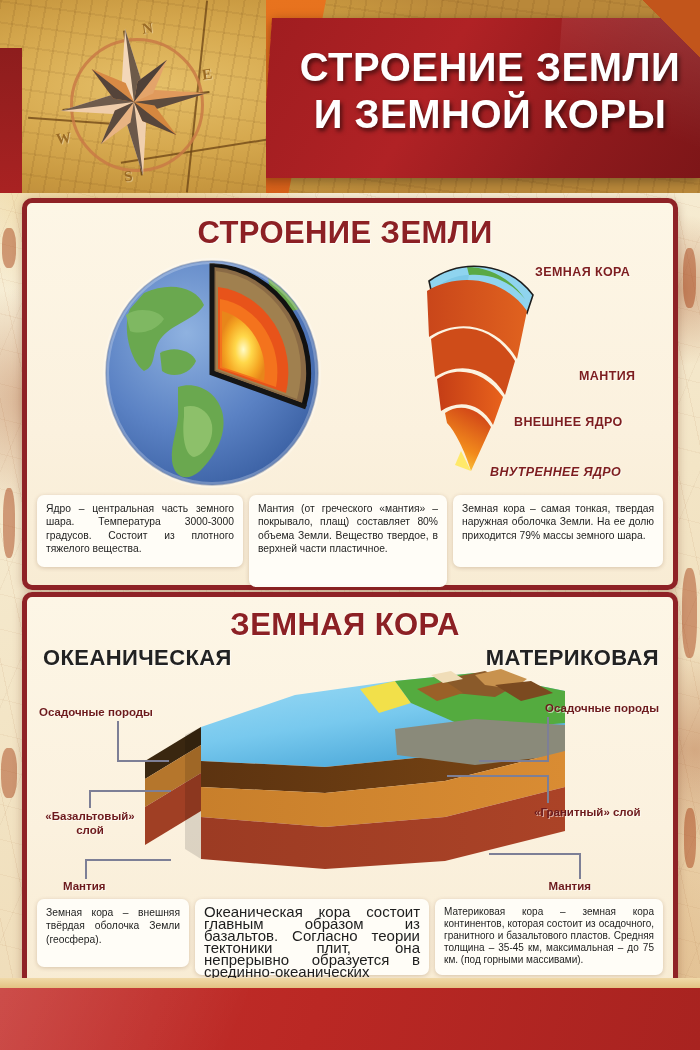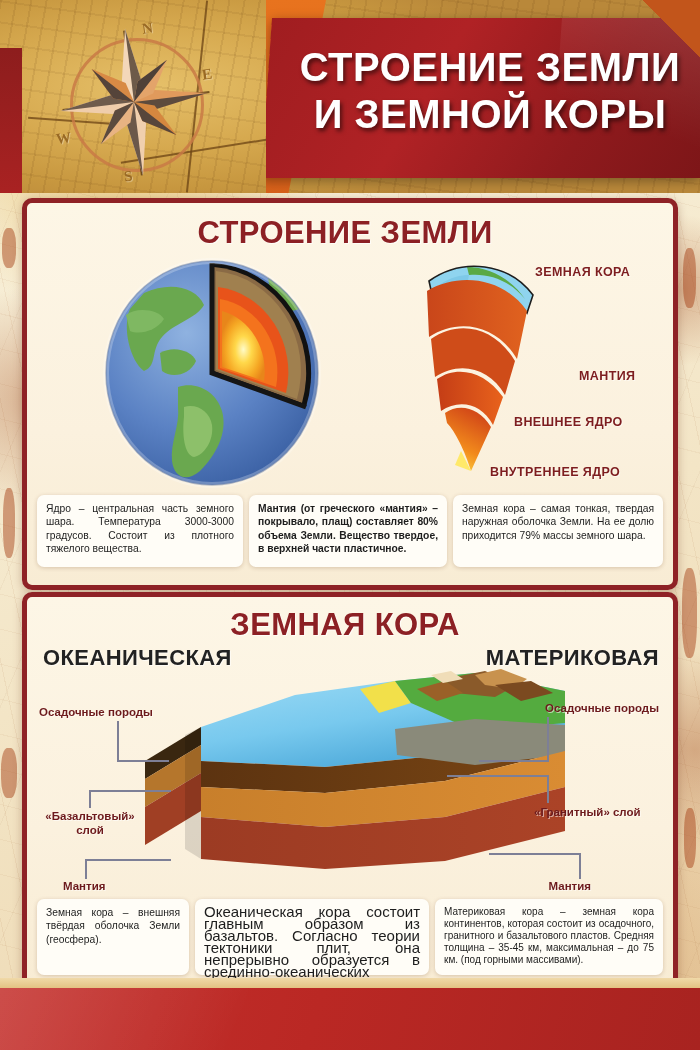--- a/index.html
+++ b/index.html
@@ -303,26 +303,26 @@
         <path d="M12 124 C32 110 60 116 78 142 L68 170 C56 148 34 144 16 156 Z" fill="url(#ocore)"></path>
 
         <path d="M20 158 C34 148 54 152 66 172 L46 216 C40 196 30 176 22 168 Z" fill="url(#icore)"></path>
         <path d="M36 196 L46 216 L30 210 Z" fill="#ffe96a"></path>
       </svg>
     </div>
 
     <span class="wlabel" style="left:508px;top:62px;">ЗЕМНАЯ КОРА</span>
     <span class="wlabel" style="left:552px;top:166px;">МАНТИЯ</span>
     <span class="wlabel" style="left:487px;top:212px;">ВНЕШНЕЕ ЯДРО</span>
-    <span class="wlabel" style="left:463px;top:262px;">ВНУТРЕННЕЕ ЯДРО</span>
+    <span class="wlabel" style="left:463px;top:262px;font-style:italic;">ВНУТРЕННЕЕ ЯДРО</span>
 
     <div class="textbox" style="left:10px;top:292px;width:206px;height:72px;">
       <div class="tb-inner">Ядро – центральная часть земного шара. Температура 3000-3000 градусов. Состоит из плотного тяжелого вещества.</div>
     </div>
-    <div class="textbox" style="left:222px;top:292px;width:198px;height:72px;font-weight:bold;">
+    <div class="textbox" style="left:222px;top:292px;width:198px;height:92px;">
       <div class="tb-inner">Мантия (от греческого «мантия» – покрывало, плащ) составляет 80% объема Земли. Вещество твердое, в верхней части пластичное.</div>
     </div>
     <div class="textbox" style="left:426px;top:292px;width:210px;height:72px;">
       <div class="tb-inner">Земная кора – самая тонкая, твердая наружная оболочка Земли. На ее долю приходится 79% массы земного шара.</div>
     </div>
   </div>
 
   <div class="panel" id="panel2">
 
     <div class="panel-title" id="p2title">ЗЕМНАЯ КОРА</div>
@@ -396,21 +396,21 @@
 
     <span class="clabel" style="right:27px;top:208px;text-align:left;width:112px;">«Гранитный»
 слой</span>
     <div class="lead lead-v" style="left:520px;top:178px;height:28px;"></div>
     <div class="lead lead-h" style="left:420px;top:178px;width:102px;"></div>
 
     <span class="clabel" style="right:82px;top:282px;">Мантия</span>
     <div class="lead lead-v" style="left:552px;top:256px;height:26px;"></div>
     <div class="lead lead-h" style="left:462px;top:256px;width:92px;"></div>
 
-    <div class="textbox" style="left:10px;top:302px;width:152px;height:76px;">
+    <div class="textbox" style="left:10px;top:302px;width:152px;height:68px;">
       <div class="tb-inner">Земная кора – внешняя твёрдая оболочка Земли (геосфера).</div>
     </div>
     <div class="textbox" style="left:168px;top:302px;width:234px;height:76px;">
       <div class="tb-inner" style="font-size:15px;line-height:12px;">Океаническая кора состоит главным образом из базальтов. Согласно теории тектоники плит, она непрерывно образуется в срединно-океанических хребтах, расходится от них и поглощается в мантию в зонах субдукции.</div>
     </div>
     <div class="textbox" style="left:408px;top:302px;width:228px;height:76px;">
       <div class="tb-inner" style="font-size:10px;line-height:12px;">Материковая кора – земная кора континентов, которая состоит из осадочного, гранитного и базальтового пластов. Средняя толщина – 35-45 км, максимальная – до 75 км. (под горными массивами).</div>
     </div>
   </div>
 

